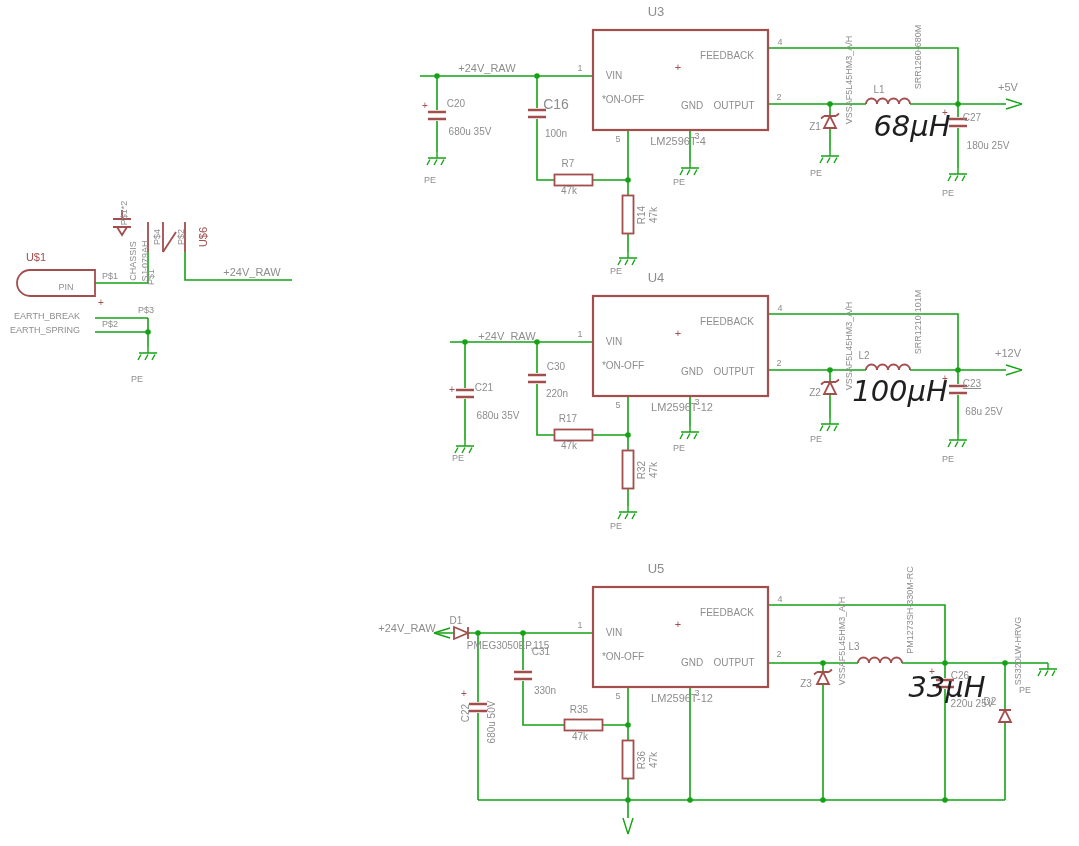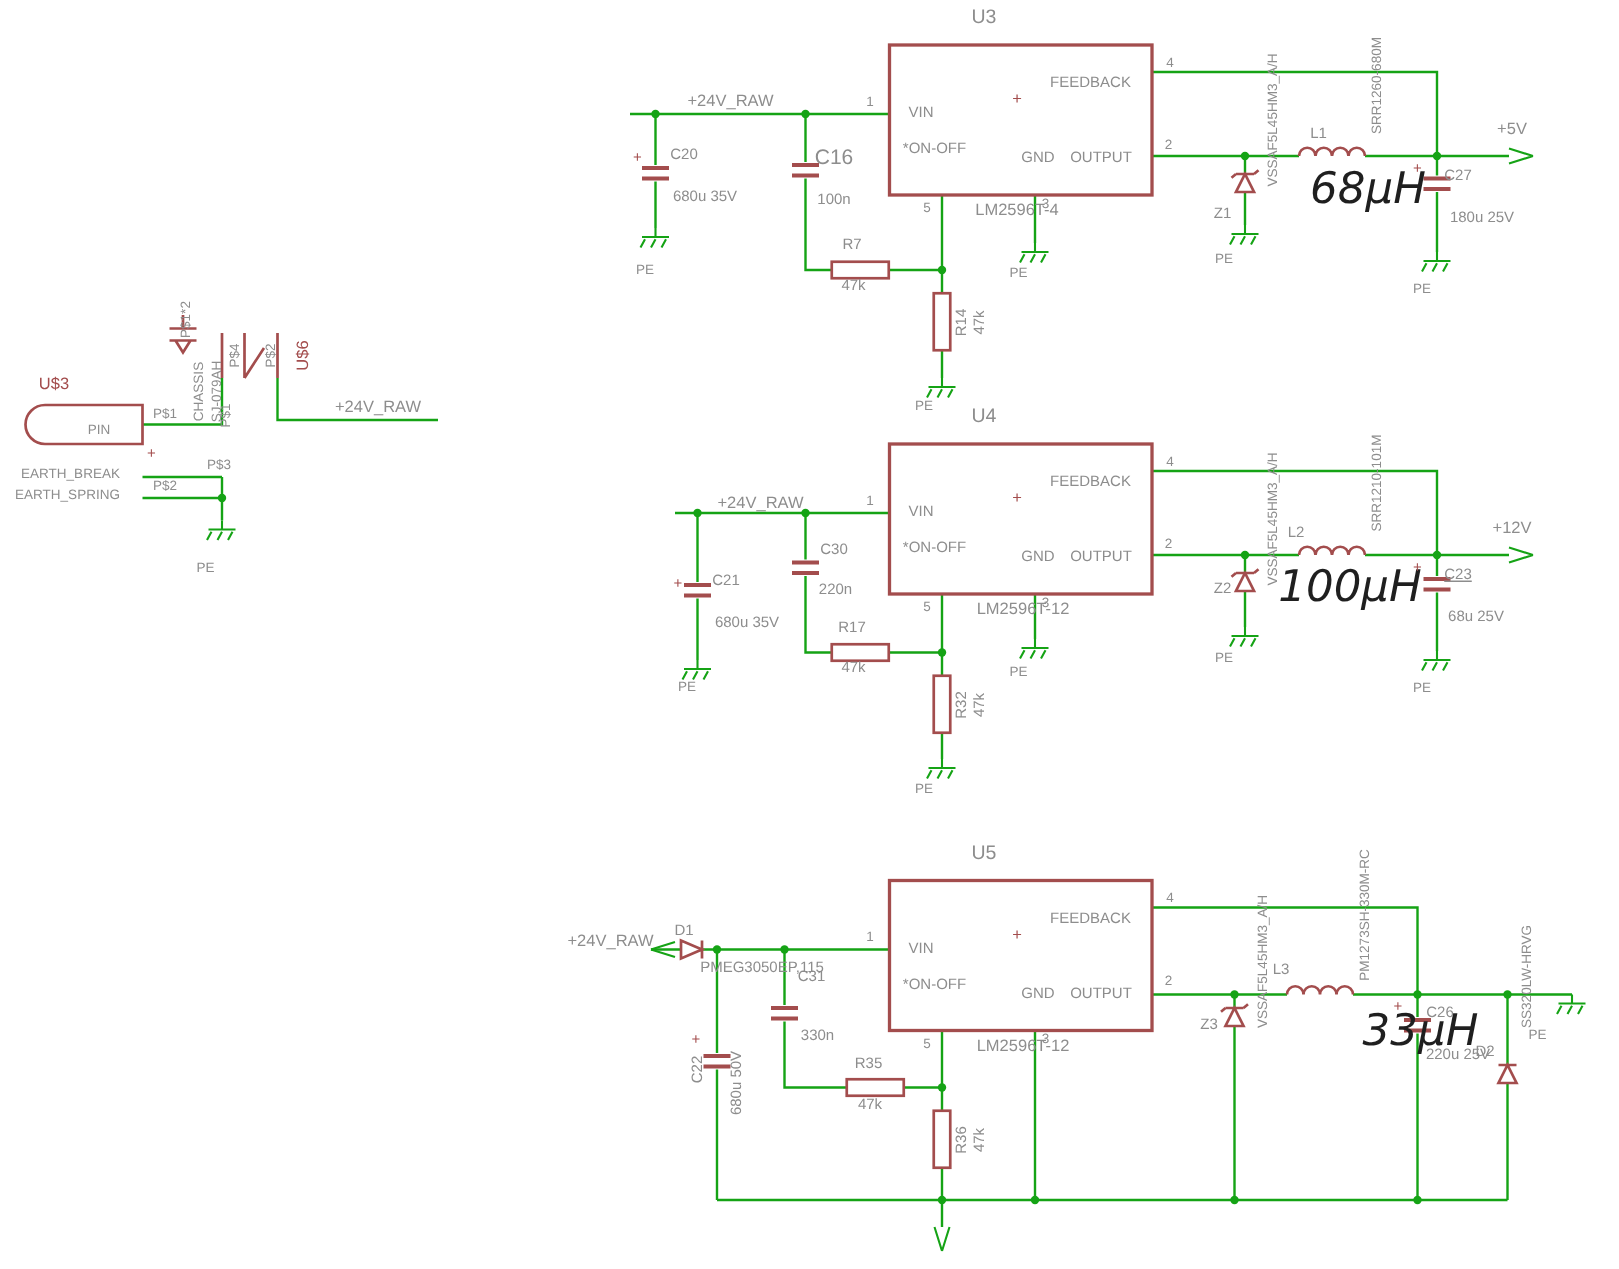--- a/index.html
+++ b/index.html
@@ -112,21 +112,21 @@
     <circle class="dot" cx="945" cy="663" r="2.8"></circle>
     <circle class="dot" cx="1005" cy="663" r="2.8"></circle>
     <circle class="dot" cx="628" cy="800" r="2.8"></circle>
     <circle class="dot" cx="690" cy="800" r="2.8"></circle>
     <circle class="dot" cx="823" cy="800" r="2.8"></circle>
     <circle class="dot" cx="945" cy="800" r="2.8"></circle>
   </g>
 </svg>
 
 <div id="labels">
-      <div class="lbl m" style="font-size: 11px; left: 36px; top: 257px; transform: translate(-50%, -50%);">U$3</div>
+      <div class="lbl m" style="font-size: 11px; left: 36px; top: 257px; transform: translate(-50%, -50%);">U$1</div>
       <div class="lbl" style="font-size: 9px; left: 66px; top: 287px; transform: translate(-50%, -50%);">PIN</div>
       <div class="lbl" style="font-size: 9px; left: 110px; top: 276px; transform: translate(-50%, -50%);">P$1</div>
       <div class="lbl m" style="font-size: 10px; left: 101px; top: 303px; transform: translate(-50%, -50%);">+</div>
       <div class="lbl" style="font-size: 9px; left: 47px; top: 316px; transform: translate(-50%, -50%);">EARTH_BREAK</div>
       <div class="lbl" style="font-size: 9px; left: 110px; top: 310px; transform: translate(-50%, -50%); margin-left: 36px;">P$3</div>
       <div class="lbl" style="font-size: 9px; left: 45px; top: 330px; transform: translate(-50%, -50%);">EARTH_SPRING</div>
       <div class="lbl" style="font-size: 9px; left: 110px; top: 324px; transform: translate(-50%, -50%);">P$2</div>
       <div class="lbl" style="font-size: 9px; left: 137px; top: 379px; transform: translate(-50%, -50%);">PE</div>
       <div class="lbl" style="font-size: 9px; left: 124px; top: 213px; transform: translate(-50%, -50%) rotate(-90deg);">P$1*2</div>
       <div class="lbl" style="font-size: 9px; left: 133px; top: 261px; transform: translate(-50%, -50%) rotate(-90deg);">CHASSIS</div>
@@ -155,21 +155,21 @@
       <div class="lbl" style="font-size: 10px; left: 470px; top: 132px; transform: translate(-50%, -50%);">680u 35V</div>
       <div class="lbl" style="font-size: 9px; left: 430px; top: 180px; transform: translate(-50%, -50%);">PE</div>
       <div class="lbl" style="font-size: 14px; left: 556px; top: 104px; transform: translate(-50%, -50%);">C16</div>
       <div class="lbl" style="font-size: 10px; left: 556px; top: 134px; transform: translate(-50%, -50%); text-align: center;">100n</div>
       <div class="lbl" style="font-size: 10px; left: 568px; top: 164px; transform: translate(-50%, -50%);">R7</div>
       <div class="lbl" style="font-size: 10px; left: 569px; top: 191px; transform: translate(-50%, -50%);">47k</div>
       <div class="lbl" style="font-size: 10px; left: 642px; top: 215px; transform: translate(-50%, -50%) rotate(-90deg);">R14</div>
       <div class="lbl" style="font-size: 10px; left: 654px; top: 215px; transform: translate(-50%, -50%) rotate(-90deg);">47k</div>
       <div class="lbl" style="font-size: 9px; left: 616px; top: 271px; transform: translate(-50%, -50%);">PE</div>
       <div class="lbl" style="font-size: 9px; left: 679px; top: 182px; transform: translate(-50%, -50%);">PE</div>
-      <div class="lbl" style="font-size: 10px; left: 815px; top: 127px; transform: translate(-50%, -50%); margin-top: 16px;">Z1</div>
+      <div class="lbl" style="font-size: 10px; left: 815px; top: 127px; transform: translate(-50%, -50%);">Z1</div>
       <div class="lbl" style="font-size: 9px; left: 849px; top: 80px; transform: translate(-50%, -50%) rotate(-90deg);">VSSAF5L45HM3_A/H</div>
       <div class="lbl" style="font-size: 9px; left: 816px; top: 173px; transform: translate(-50%, -50%);">PE</div>
       <div class="lbl" style="font-size: 10px; left: 879px; top: 90px; transform: translate(-50%, -50%);">L1</div>
       <div class="lbl" style="font-size: 9px; left: 918px; top: 57px; transform: translate(-50%, -50%) rotate(-90deg);">SRR1260-680M</div>
       <div class="lbl hand" style="left: 912px; top: 126px; transform: translate(-50%, -50%);">68µH</div>
       <div class="lbl" style="font-size: 10px; left: 972px; top: 118px; transform: translate(-50%, -50%);">C27</div>
       <div class="lbl m" style="font-size: 10px; left: 945px; top: 113px; transform: translate(-50%, -50%);">+</div>
       <div class="lbl" style="font-size: 10px; left: 988px; top: 146px; transform: translate(-50%, -50%);">180u 25V</div>
       <div class="lbl" style="font-size: 9px; left: 948px; top: 193px; transform: translate(-50%, -50%);">PE</div>
       <div class="lbl" style="font-size: 11px; left: 1008px; top: 87px; transform: translate(-50%, -50%);">+5V</div>

